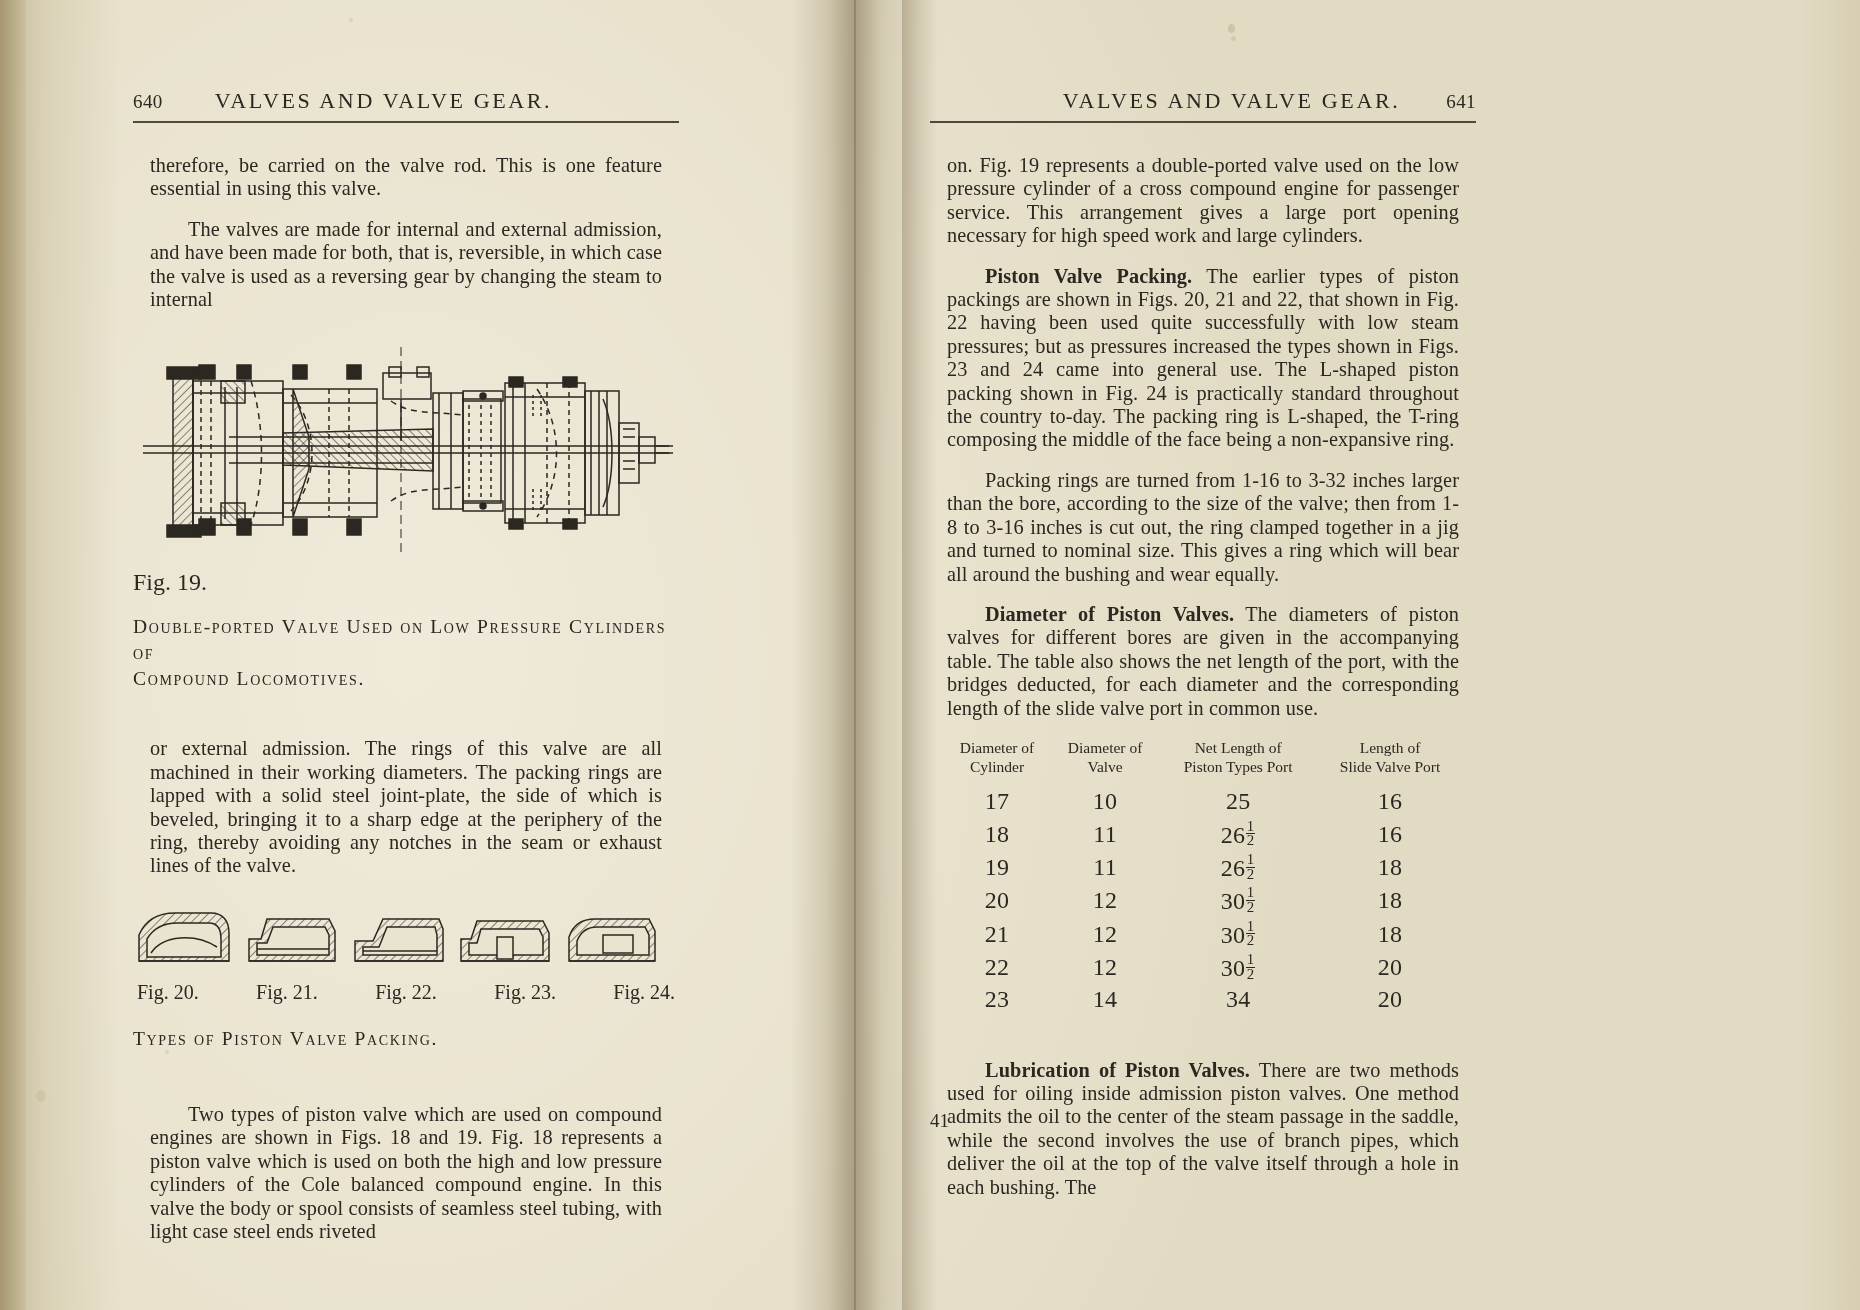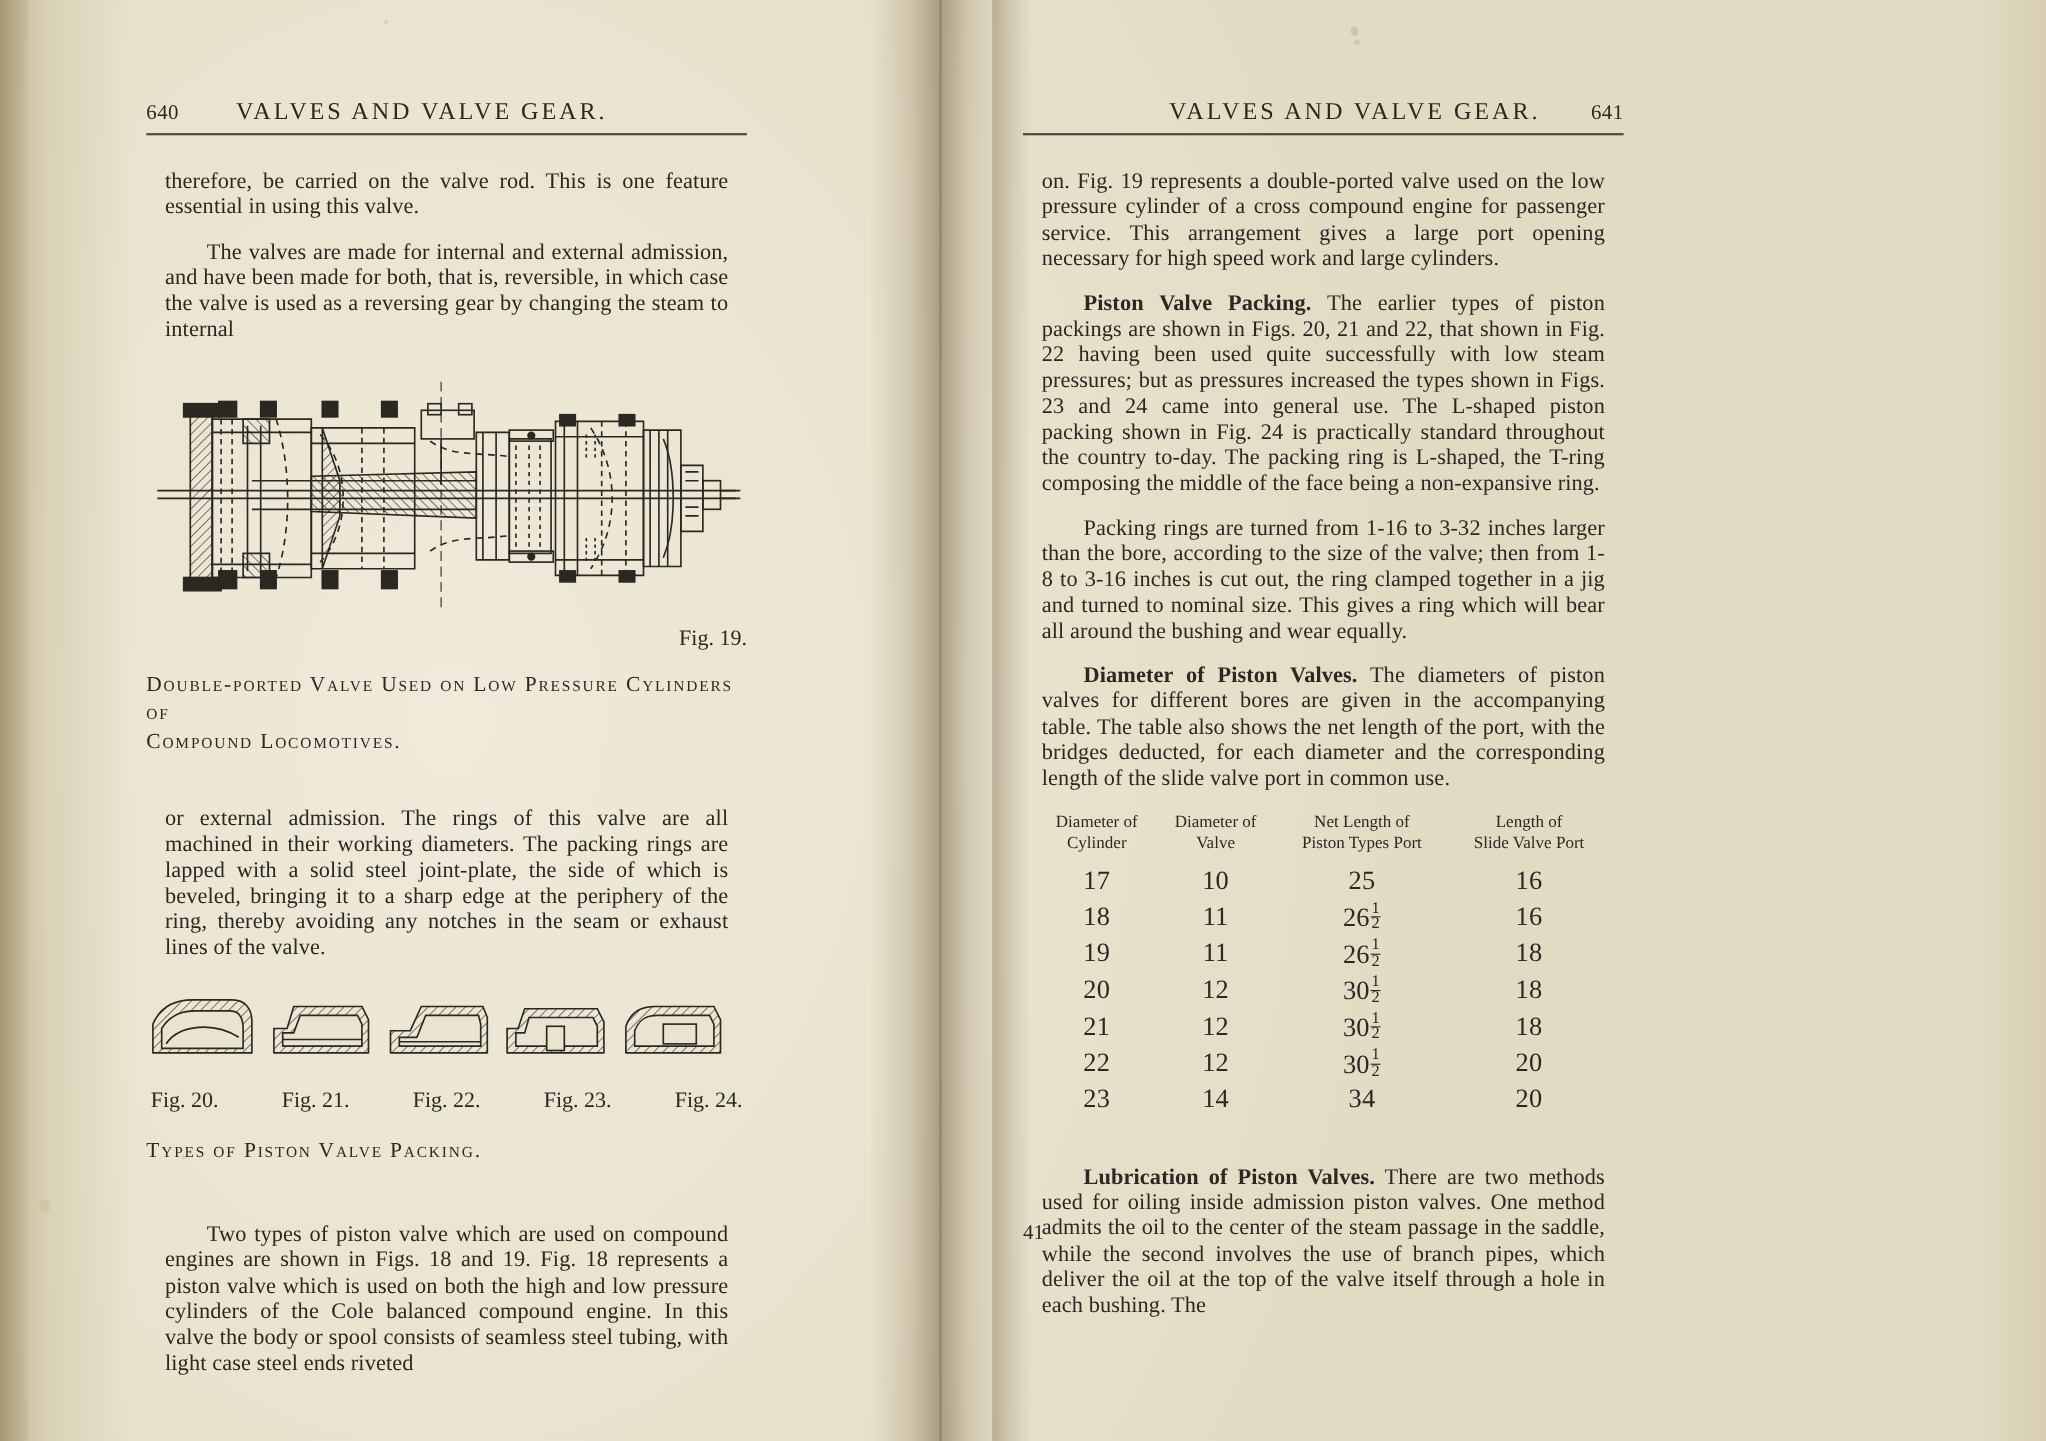--- a/index.html
+++ b/index.html
@@ -71,31 +71,31 @@
     text-align:justify;
     text-justify:inter-word;
     letter-spacing:.005em;
     -webkit-hyphens:none;hyphens:none;
   }
   p.body + p.body{margin-top:0;}
   p.indent{text-indent:38px;}
   .runin{font-weight:bold;}
 
   .figcap{
-    text-align:right;font-size:20px;margin-top:4px;
+    text-align:left;font-size:24px;margin-top:4px;
   }
   .smallcaps{
     font-variant:small-caps;letter-spacing:.085em;font-size:19.5px;
     text-align:left;line-height:26px;
   }
 
   
   .fig19-wrap{margin:22px 0 0 0;height:232px;position:relative;}
   .fig20-wrap{margin:14px 0 0 0;height:78px;position:relative;}
-  .figrow-labels{display:flex;justify-content:space-between;margin-top:20px;
+  .figrow-labels{display:flex;justify-content:space-between;margin-top:8px;
     font-size:20px;padding:0 4px;}
 
   
   table.data{
     border-collapse:collapse;margin:18px auto 0 auto;width:520px;
     font-size:18px;
   }
   table.data th{
     font-weight:normal;font-size:15.5px;line-height:19px;padding:0 0 10px 0;
     text-align:center;vertical-align:bottom;

